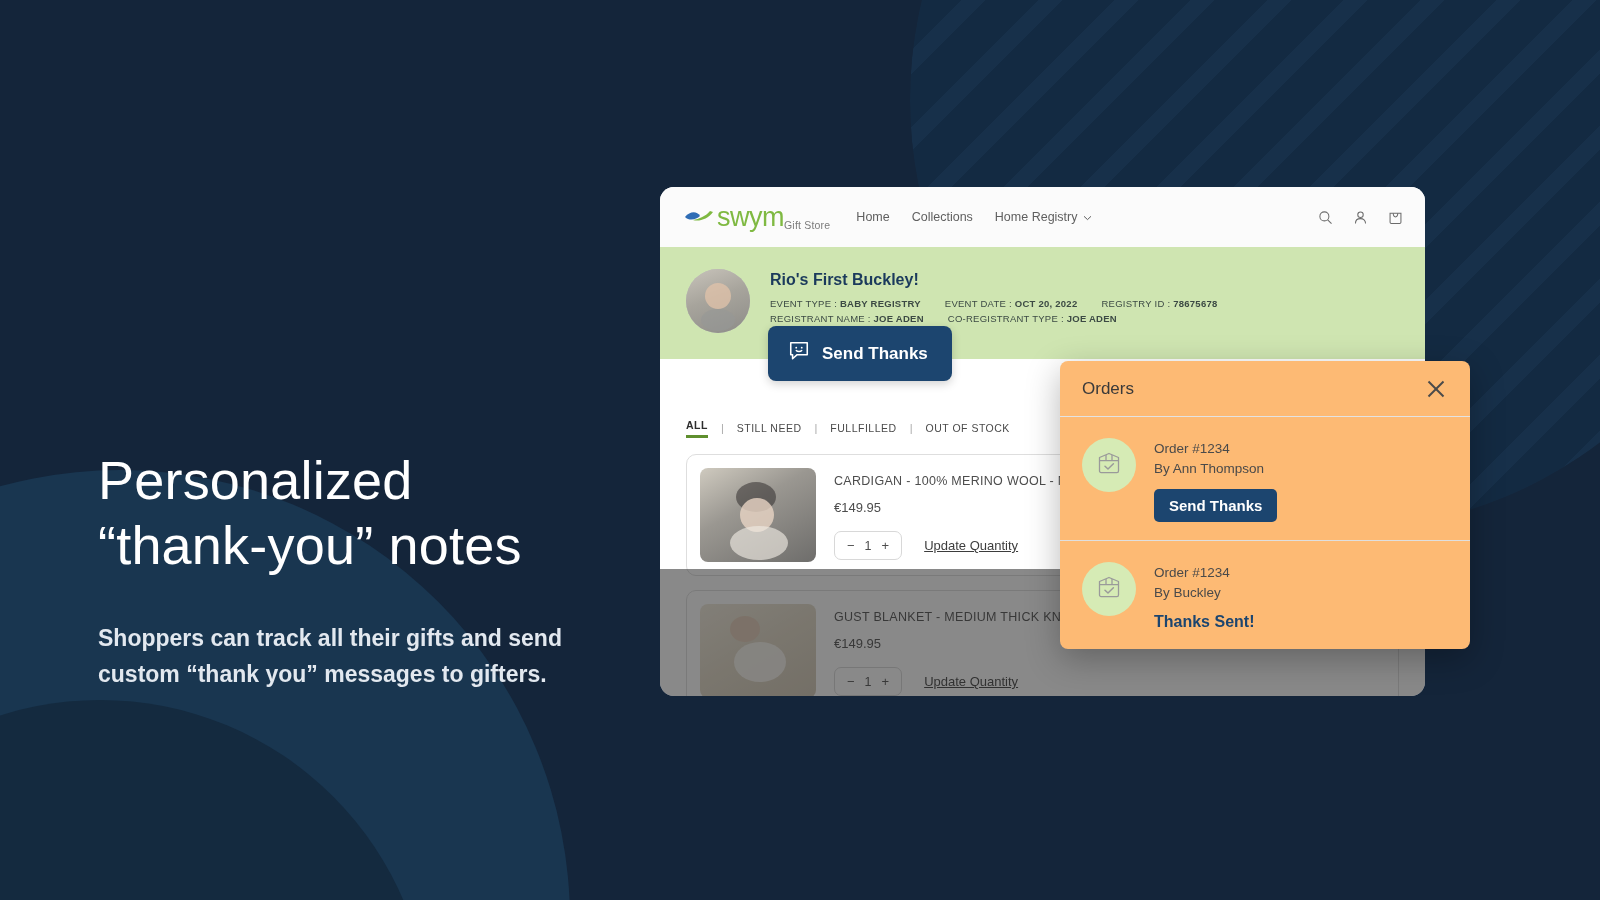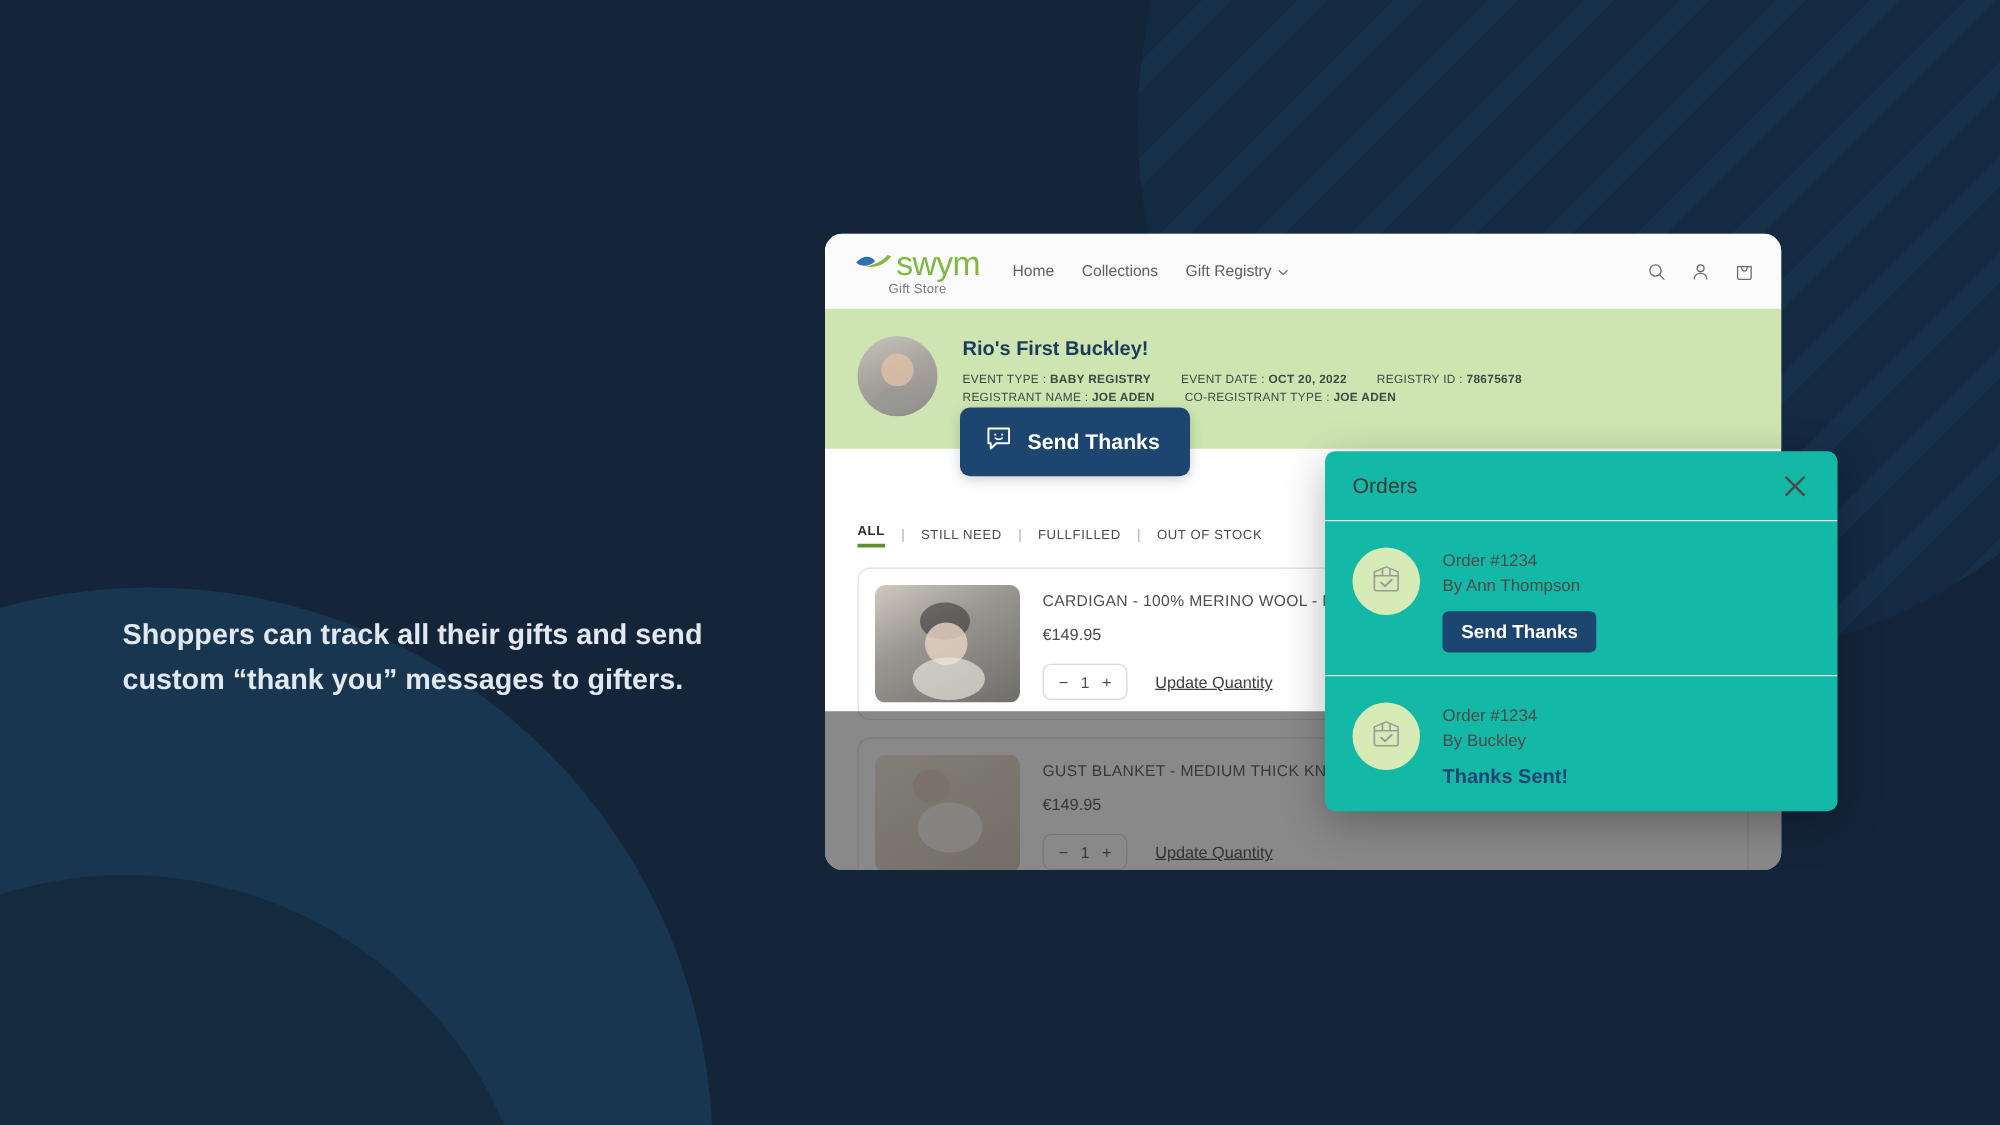--- a/index.html
+++ b/index.html
@@ -87,21 +87,21 @@
 
   
   #store-header {
     height: 60px;
     background: #fbfbfb;
     display: flex;
     align-items: center;
     padding: 0 22px 0 24px;
     position: relative;
   }
-  #brand { display: flex; flex-direction: column; align-items: center; line-height: 1; }
+  #brand { display: flex; align-items: flex-end; line-height: 1; }
   #brand-row { display: flex; align-items: center; gap: 3px; }
   #brand-wordmark {
     font-size: 27px;
     color: #7fb942;
     letter-spacing: -0.5px;
     font-weight: 400;
   }
   #brand-sub {
     font-size: 10.5px;
     color: #7b7b7b;
@@ -272,21 +272,21 @@
     background: rgba(40,40,40,0.55);
     z-index: 5;
     pointer-events: none;
   }
 
   
   #orders-panel {
     position: absolute;
     left: 1060px; top: 361px;
     width: 410px;
-    background: #14b8a6;
+    background: #fdba74;
     border-radius: 8px;
     box-shadow: 0 10px 34px rgba(0,0,0,0.28);
     z-index: 9;
     overflow: hidden;
   }
   #orders-head {
     height: 56px;
     display: flex;
     align-items: center;
     padding: 0 20px 0 22px;
@@ -355,20 +355,22 @@
 
 <div id="bg-layer">
   <div class="bg-circle-outer"></div>
   <div class="bg-circle-inner"></div>
   <div class="bg-stripes">
     <div class="bg-stripes-inner"></div>
   </div>
 </div>
 
 <div id="copy-block">
+  <h1 id="headline">Personalized
+“thank-you” notes</h1>
   <p id="subcopy">Shoppers can track all their gifts and send
 custom “thank you” messages to gifters.</p>
 </div>
 
 <div id="store-card">
 
   <div id="store-header">
     <div id="brand">
       <div id="brand-row">
         <span>
@@ -383,21 +385,21 @@
     </div>
 
     <nav id="store-nav">
       <a class="nav-link">
         <span>Home</span>
       </a>
       <a class="nav-link">
         <span>Collections</span>
       </a>
       <a class="nav-link">
-        <span>Gift Registry</span>
+        <span>Home Registry</span>
         <span class="chev">
           <svg width="9" height="6" viewBox="0 0 9 6">
               <path d="M1 1.3 L4.5 4.6 L8 1.3" fill="none" stroke="#5f5f5f" stroke-width="1"></path>
             </svg>
         </span>
       </a>
     </nav>
 
     <div id="store-header-icons">
       <span class="hdr-icon">

